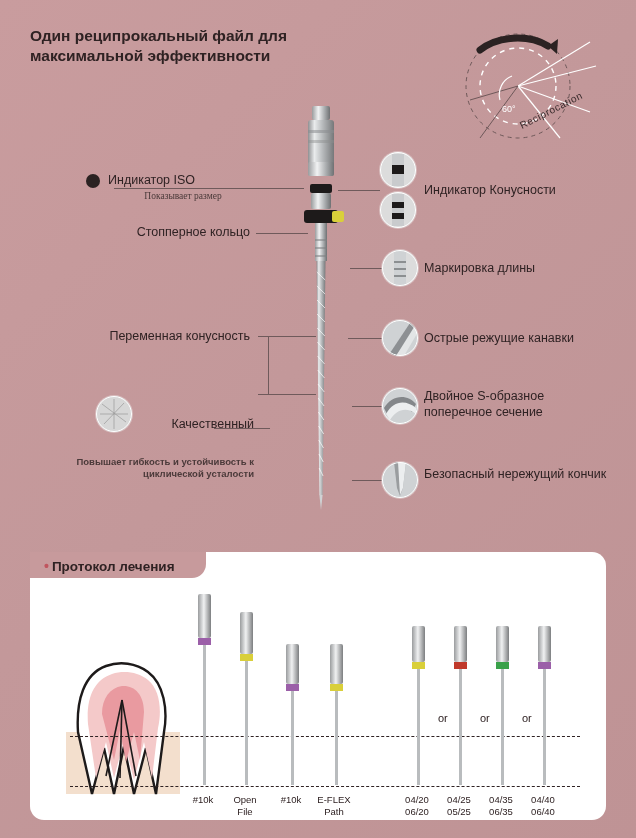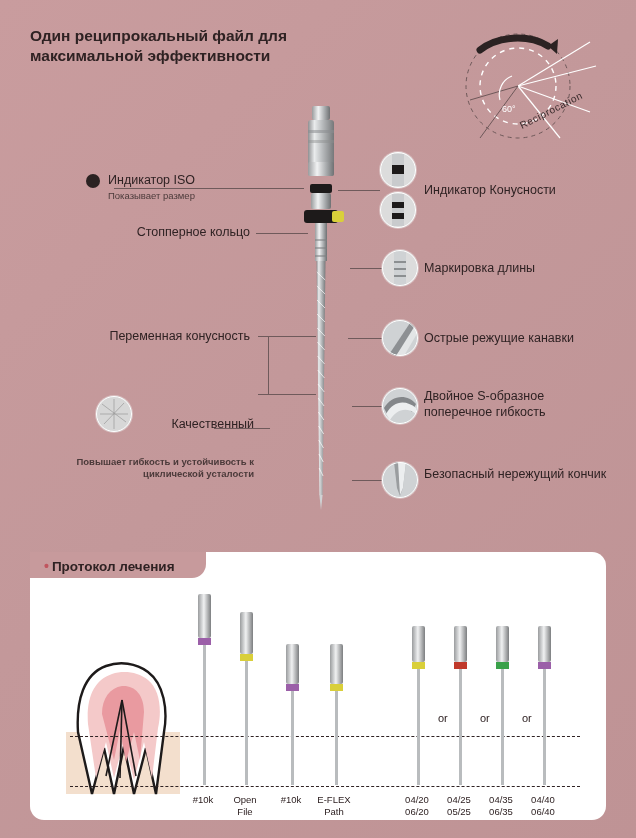--- a/index.html
+++ b/index.html
@@ -255,21 +255,21 @@
 
   <div class="leader" style="left:338px; top:190px; width:42px;"></div>
   <div class="leader" style="left:350px; top:268px; width:32px;"></div>
   <div class="leader" style="left:348px; top:338px; width:34px;"></div>
   <div class="leader" style="left:352px; top:406px; width:30px;"></div>
   <div class="leader" style="left:352px; top:480px; width:30px;"></div>
 
   <div class="dot" style="left:86px; top:174px;"></div>
   <div class="label right" style="left:108px; top:172px; width:150px;">
     <span>Индикатор ISO</span>
-    <span class="sub" style="text-align:left; display:block;">Показывает размер</span>
+    <span class="sub" style="text-align:center; display:block;font-family:Liberation Serif, serif;">Показывает размер</span>
   </div>
 
   <div class="label left" style="left:104px; top:224px; width:146px;">
     <span>Стопперное кольцо</span>
   </div>
 
   <div class="label left" style="left:78px; top:328px; width:172px;">
     <span>Переменная конусность</span>
   </div>
 
@@ -346,21 +346,21 @@
 
   <div class="bubble" style="left:382px; top:388px;">
     <svg width="36" height="36" viewBox="0 0 36 36">
       <circle cx="18" cy="18" r="18" fill="#cfd2d4"></circle>
       <path d="M2 20 C10 6, 26 6, 34 16 L30 24 C22 14, 12 16, 6 28 Z" fill="#84878a"></path>
       <path d="M4 26 C12 12, 24 12, 34 20 L34 26 C24 18, 14 22, 8 32 Z" fill="#eceeef"></path>
       <circle cx="18" cy="18" r="17.5" fill="none" stroke="#ffffff" stroke-width="1"></circle>
     </svg>
   </div>
   <div class="label right" style="left:424px; top:388px; width:190px;">
-    <span>Двойное S-образное поперечное гибкость</span>
+    <span>Двойное S-образное поперечное сечение</span>
   </div>
 
   <div class="bubble" style="left:382px; top:462px;">
     <svg width="36" height="36" viewBox="0 0 36 36">
       <circle cx="18" cy="18" r="18" fill="#cfd2d4"></circle>
       <path d="M12 0 L24 0 L21 26 L18 34 L15 26 Z" fill="#9a9d9f"></path>
       <path d="M16 0 L24 0 L21 26 L18 33 Z" fill="#eceeef"></path>
       <circle cx="18" cy="18" r="17.5" fill="none" stroke="#ffffff" stroke-width="1"></circle>
     </svg>
   </div>

